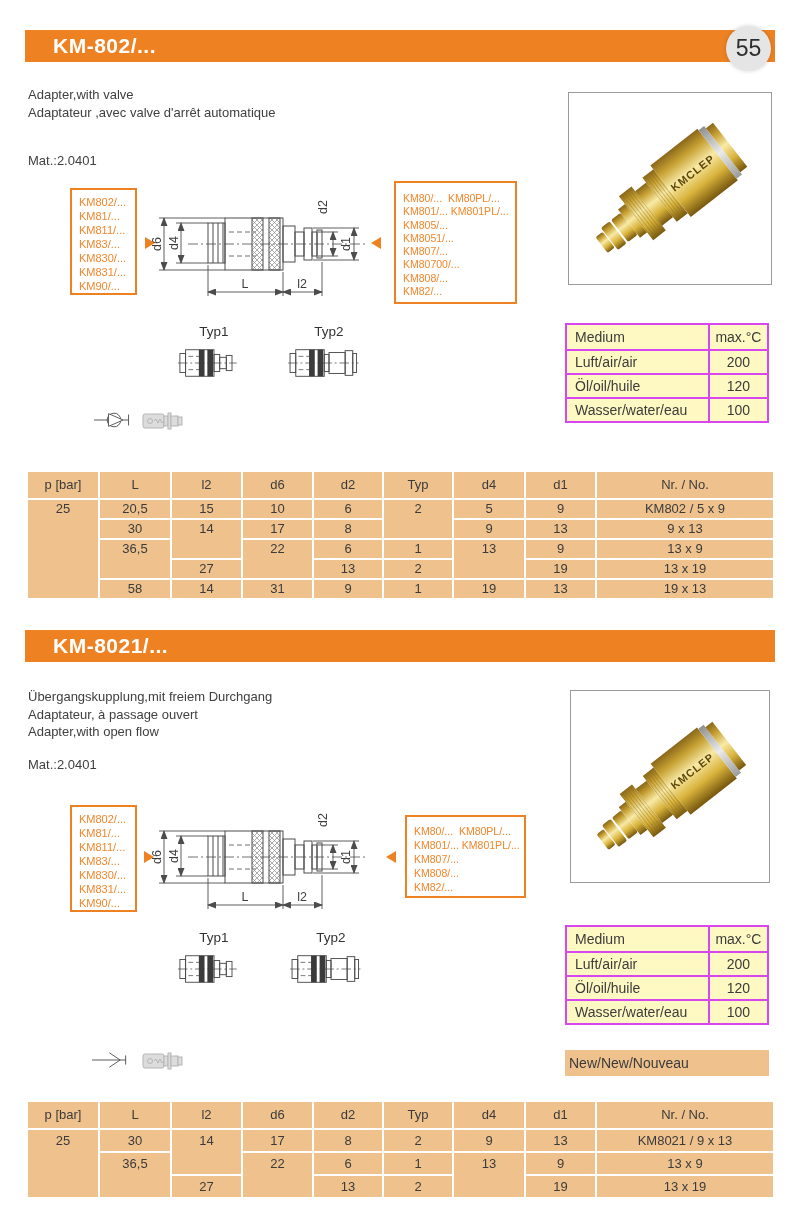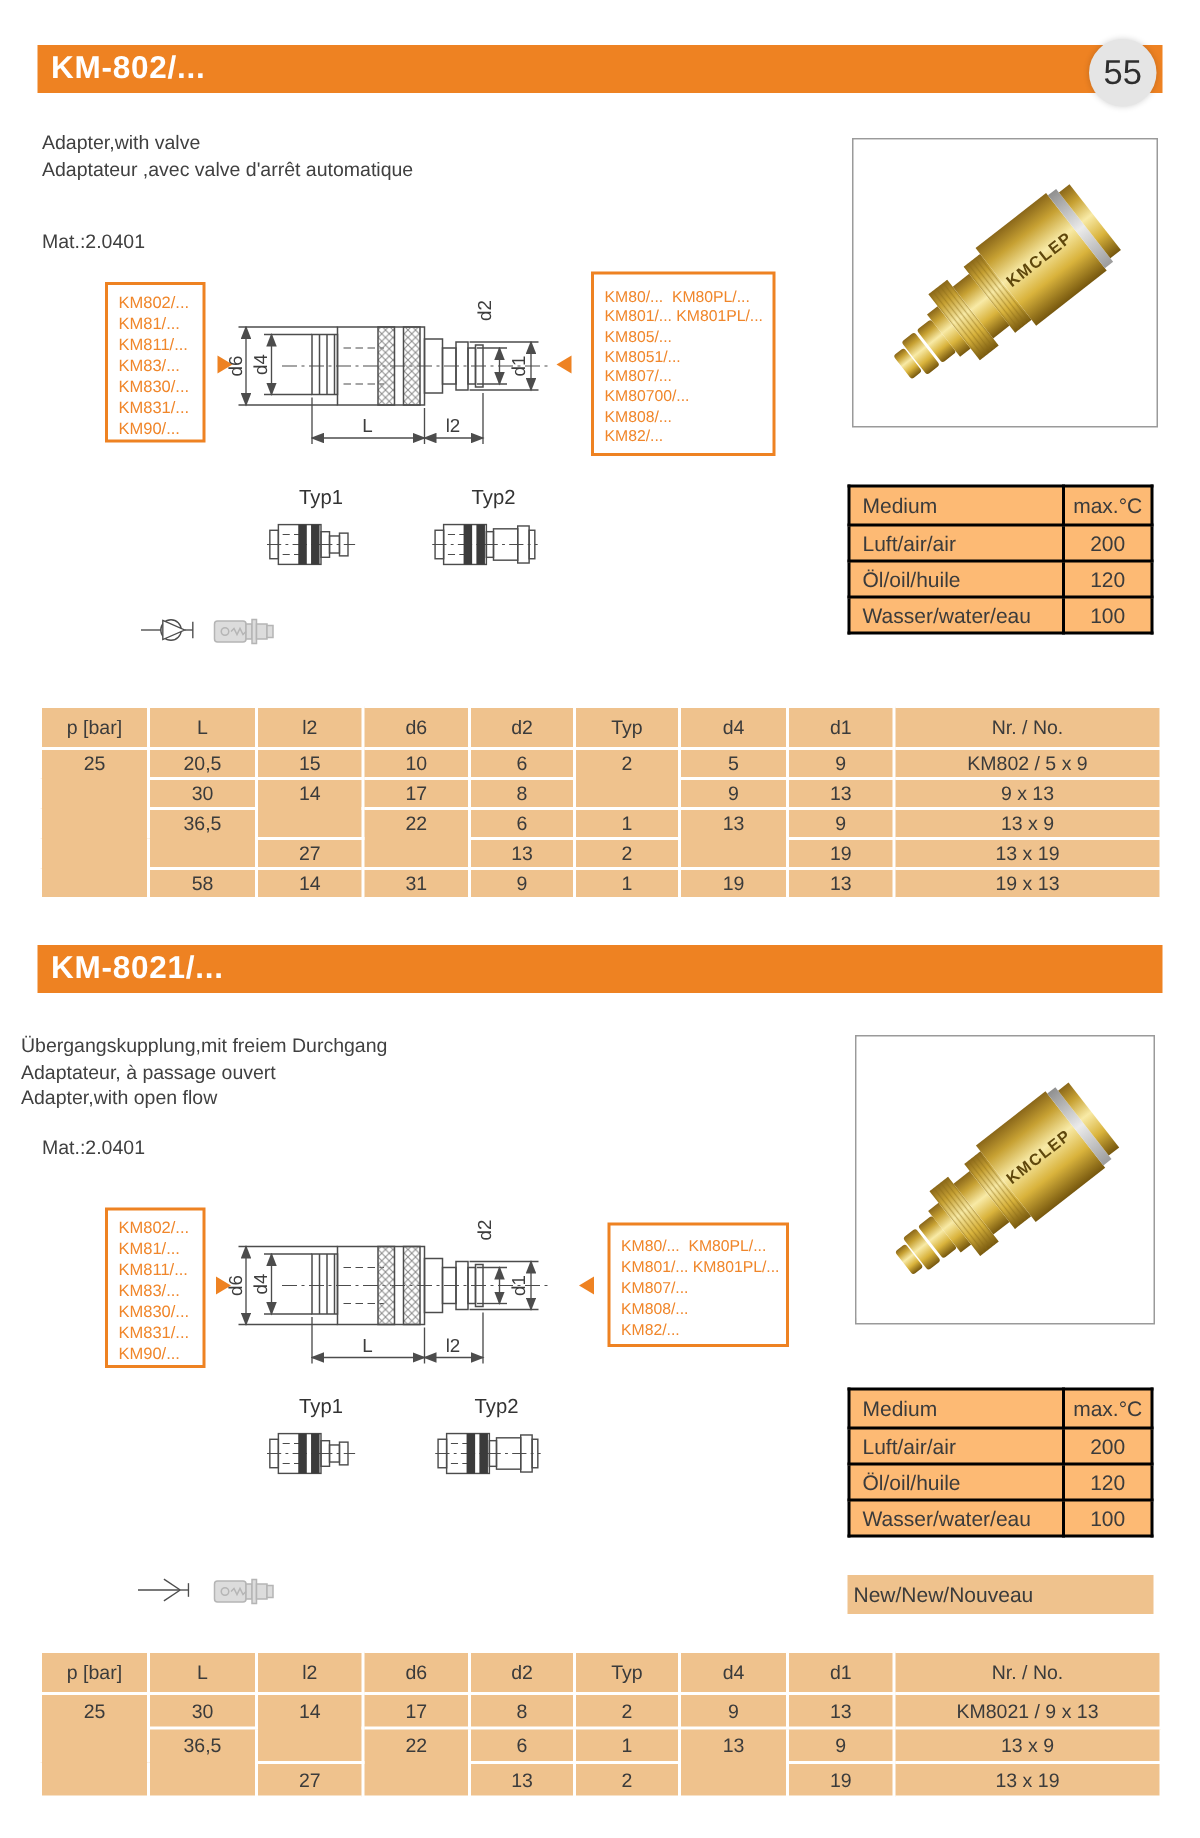--- a/index.html
+++ b/index.html
@@ -1,21 +1,21 @@
 <!DOCTYPE html>
 <html><head>
 <meta charset="utf-8">
 <style>
   html,body{margin:0;padding:0;background:#fff;}
   .page{position:relative;width:800px;height:1225px;background:#fff;overflow:hidden;
         font-family:"Liberation Sans",sans-serif;color:#3d3d3d;}
   .abs{position:absolute;}
   
   .bar{left:25px;width:750px;height:32px;background:#EE8222;color:#fff;
-       font-size:21px;font-weight:bold;line-height:32px;padding-left:9px;
+       font-size:21px;font-weight:bold;line-height:32px;padding-left:28px;
        box-sizing:border-box;letter-spacing:0.5px;}
   .page-circle{left:726px;top:26px;width:45px;height:45px;border-radius:50%;background:#e5e5e5;
        box-shadow:0 0 4px rgba(0,0,0,0.18);display:flex;align-items:center;justify-content:center;
        font-size:23px;color:#2e2e2e;}
   
   .desc div{font-size:13px;line-height:17.5px;color:#404040;}
   .mat{font-size:13px;color:#404040;margin-top:13px;}
   
   .codebox{border:2px solid #EE8222;color:#F0862A;background:#fff;box-sizing:border-box;}
   .codebox div{white-space:pre;}
@@ -27,21 +27,21 @@
          border-left:10px solid #EE8222;}
   .tri-l{width:0;height:0;border-top:6.5px solid transparent;border-bottom:6.5px solid transparent;
          border-right:10px solid #EE8222;}
   
   .typlab{font-size:13.5px;color:#333;text-align:center;}
   
   .photo{border:1px solid #9a9a9a;background:#fff;}
   
   table{border-collapse:collapse;}
   .medium{width:204px;}
-  .medium th,.medium td{background:#fdba74;border:2px solid #000000;font-size:14px;
+  .medium th,.medium td{background:#fef9c3;border:2px solid #d946ef;font-size:14px;
         font-weight:normal;color:#3b3b3b;padding:0;}
   .medium th{height:24px;}
   .medium td{height:22px;}
   .medium .c1{text-align:left;padding-left:8px;width:139px;}
   .medium .c2{text-align:center;width:65px;}
   .newbadge{width:204px;height:26px;background:#EFC28D;font-size:14px;line-height:26px;
         padding-left:4px;box-sizing:border-box;color:#3b3b3b;}
   
   .spec{width:749px;table-layout:fixed;}
   .spec th,.spec td{background:#EFC28D;border:2px solid #fff;font-size:13px;color:#3b3b3b;
@@ -359,21 +359,21 @@
     <td>13</td>
     <td>19 x 13</td>
   </tr>
 </tbody>
     </table>
 
 <div class="abs bar" style="top:630px">
   <span>KM-8021/...</span>
 </div>
 
-<div class="abs desc" style="left:14px;top:688px">
+<div class="abs desc" style="left:28px;top:688px">
   <div>Übergangskupplung,mit freiem Durchgang</div>
   <div>Adaptateur, à passage ouvert</div>
   <div>Adapter,with open flow</div>
 </div>
 <div class="abs mat" style="left:28px;top:744px">Mat.:2.0401</div>
 
 <div class="abs photo" style="left:570px;top:690px;width:198px;height:191px">
   <svg width="196" height="189">
         <use href="#sym-photo"></use>
       </svg>

